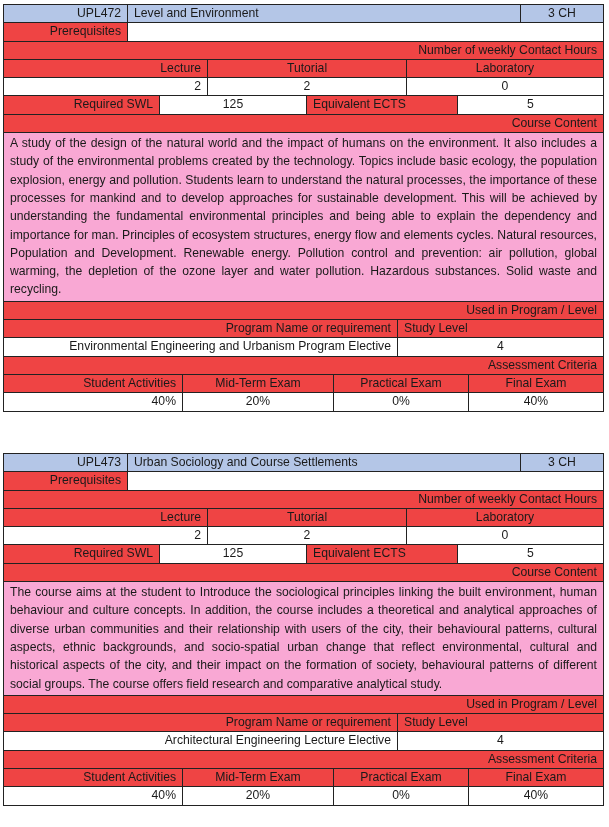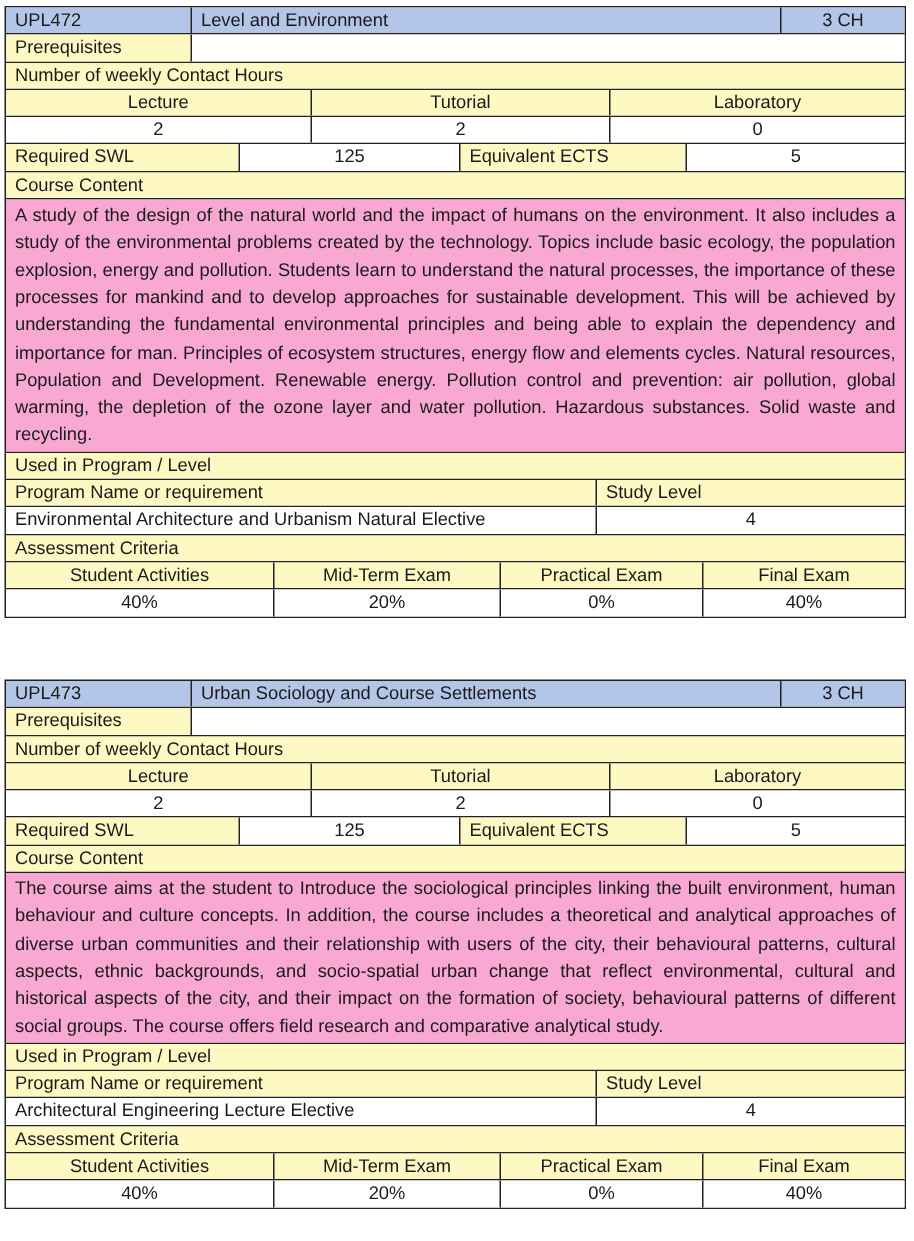--- a/index.html
+++ b/index.html
@@ -2,23 +2,23 @@
 <html><head>
 <meta charset="utf-8">
 <style>
   html, body { margin: 0; padding: 0; background: #ffffff; }
   body { width: 609px; height: 827px; position: relative; overflow: hidden;
          font-family: "Liberation Sans", "DejaVu Sans", sans-serif; font-size: 12.2px; color: #1a1a1a; }
   .course { position: absolute; left: 3px; width: 601px; border: 1px solid #222; box-sizing: border-box; }
   .row { display: flex; border-top: 1px solid #222; box-sizing: border-box; }
   .row:first-child { border-top: none; }
   .cell { box-sizing: border-box; border-left: 1px solid #222; padding: 0 6px; height: 17.3px; line-height: 17.3px; white-space: nowrap; overflow: hidden; }
-  .cell:first-child { border-left: none; }
+  .cell:first-child { border-left: none; text-align: right; }
   .blue { background: #b4c6e7; }
-  .green { background: #fef9c3; }
+  .green { background: #ef4444; }
   .white { background: #ffffff; }
   .c { text-align: center; }
   .content { padding: 1px 6px 2px 6px; text-align: justify; line-height: 18.3px; white-space: normal; height: auto; background: #f9a8d4; width: 100%; }
 </style>
 </head>
 <body>
 
 <div class="course" style="top:4px;">
   <div class="row">
     <div class="cell blue" style="width:123px">UPL472</div>
@@ -55,21 +55,21 @@
     <div class="content">A study of the design of the natural world and the impact of humans on the environment. It also includes a study of the environmental problems created by the technology. Topics include basic ecology, the population explosion, energy and pollution. Students learn to understand the natural processes, the importance of these processes for mankind and to develop approaches for sustainable development. This will be achieved by understanding the fundamental environmental principles and being able to explain the dependency and importance for man. Principles of ecosystem structures, energy flow and elements cycles. Natural resources, Population and Development. Renewable energy. Pollution control and prevention: air pollution, global warming, the depletion of the ozone layer and water pollution. Hazardous substances. Solid waste and recycling.</div>
   </div>
   <div class="row">
     <div class="cell green" style="flex:1">Used in Program / Level</div>
   </div>
   <div class="row">
     <div class="cell green" style="width:393px">Program Name or requirement</div>
     <div class="cell green" style="flex:1">Study Level</div>
   </div>
   <div class="row">
-    <div class="cell white" style="width:393px">Environmental Architecture and Urbanism Natural Elective</div>
+    <div class="cell white" style="width:393px">Environmental Engineering and Urbanism Program Elective</div>
     <div class="cell white c" style="flex:1">4</div>
   </div>
   <div class="row">
     <div class="cell green" style="flex:1">Assessment Criteria</div>
   </div>
   <div class="row">
     <div class="cell green c" style="width:178px">Student Activities</div>
     <div class="cell green c" style="width:151px">Mid-Term Exam</div>
     <div class="cell green c" style="width:135px">Practical Exam</div>
     <div class="cell green c" style="flex:1">Final Exam</div>

